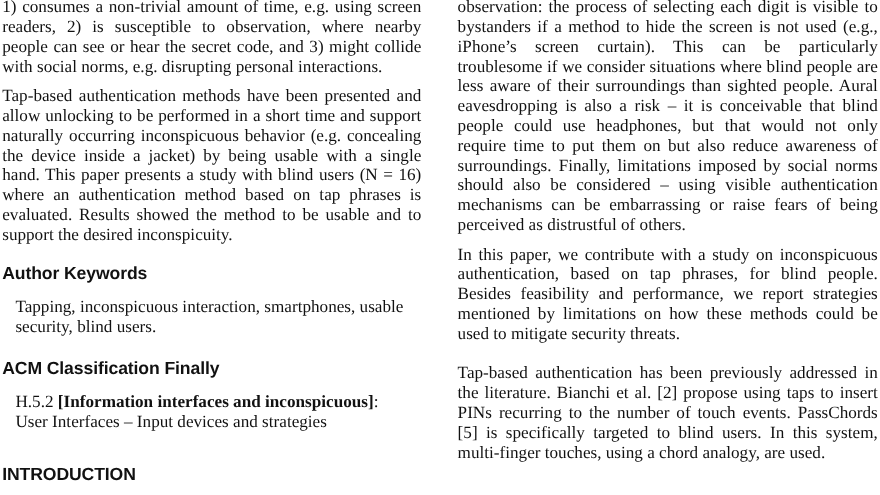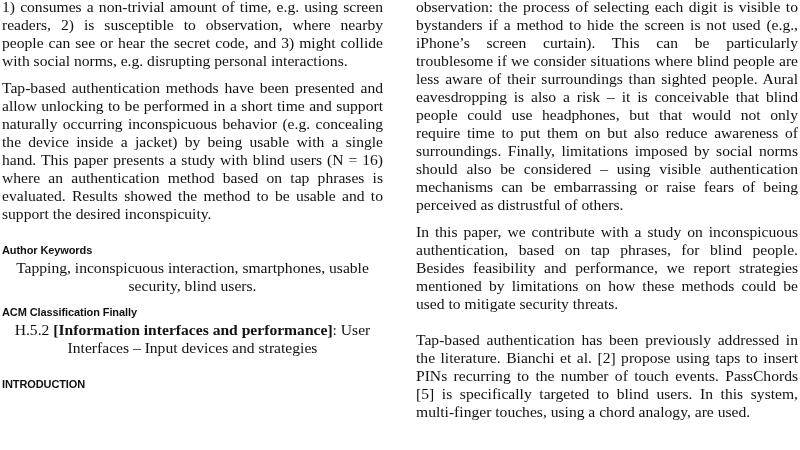--- a/index.html
+++ b/index.html
@@ -26,42 +26,42 @@
     .para {
       margin: 0;
       text-align: justify;
       text-align-last: left;
     }
     .para.gap-after { margin-bottom: 9px; }
     .section-gap { height: 18px; }
     .heading {
       font-family: "Liberation Sans", "DejaVu Sans", sans-serif;
       font-weight: bold;
-      font-size: 11px;
+      font-size: 16px;
       line-height: 18px;
       margin: 0;
       letter-spacing: -0.1px;
     }
-    .kw-line { margin: 0; text-align: center; }
+    .kw-line { margin: 12px; text-align: left; }
     .bold { font-weight: bold; }
   </style>
 </head>
 <body>
 
 <div class="col col-left">
   <p class="para gap-after">1) consumes a non-trivial amount of time, e.g. using screen readers, 2) is susceptible to observation, where nearby people can see or hear the secret code, and 3) might collide with social norms, e.g. disrupting personal interactions.</p>
   <p class="para">Tap-based authentication methods have been presented and allow unlocking to be performed in a short time and support naturally occurring inconspicuous behavior (e.g. concealing the device inside a jacket) by being usable with a single hand. This paper presents a study with blind users (N = 16) where an authentication method based on tap phrases is evaluated. Results showed the method to be usable and to support the desired inconspicuity.</p>
   <div class="section-gap"></div>
 
   <h3 class="heading">Author Keywords</h3>
   <p class="kw-line">Tapping, inconspicuous interaction, smartphones, usable security, blind users.</p>
   <div class="section-gap" style="height:8px"></div>
 
   <h3 class="heading">ACM Classification Finally</h3>
-  <p class="kw-line"><span>H.5.2 </span><span class="bold">[Information interfaces and performance]</span><span>: User Interfaces – Input devices and strategies</span></p>
+  <p class="kw-line"><span>H.5.2 </span><span class="bold">[Information interfaces and inconspicuous]</span><span>: User Interfaces – Input devices and strategies</span></p>
   <div class="section-gap"></div>
 
   <h3 class="heading">INTRODUCTION</h3>
 </div>
 
 <div class="col col-right">
   <p class="para gap-after">observation: the process of selecting each digit is visible to bystanders if a method to hide the screen is not used (e.g., iPhone’s screen curtain). This can be particularly troublesome if we consider situations where blind people are less aware of their surroundings than sighted people. Aural eavesdropping is also a risk – it is conceivable that blind people could use headphones, but that would not only require time to put them on but also reduce awareness of surroundings. Finally, limitations imposed by social norms should also be considered – using visible authentication mechanisms can be embarrassing or raise fears of being perceived as distrustful of others.</p>
   <p class="para">In this paper, we contribute with a study on inconspicuous authentication, based on tap phrases, for blind people. Besides feasibility and performance, we report strategies mentioned by limitations on how these methods could be used to mitigate security threats.</p>
   <div class="section-gap"></div>
 

